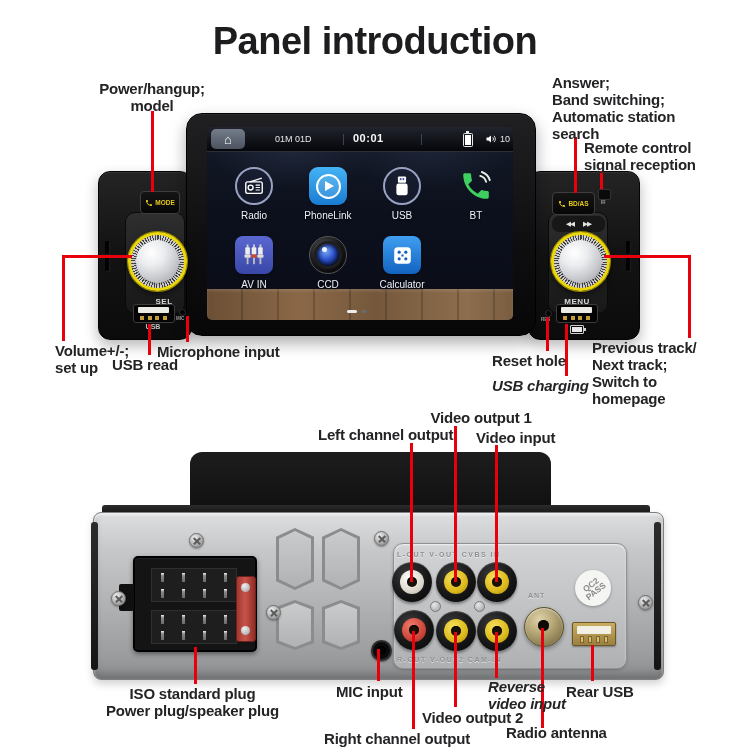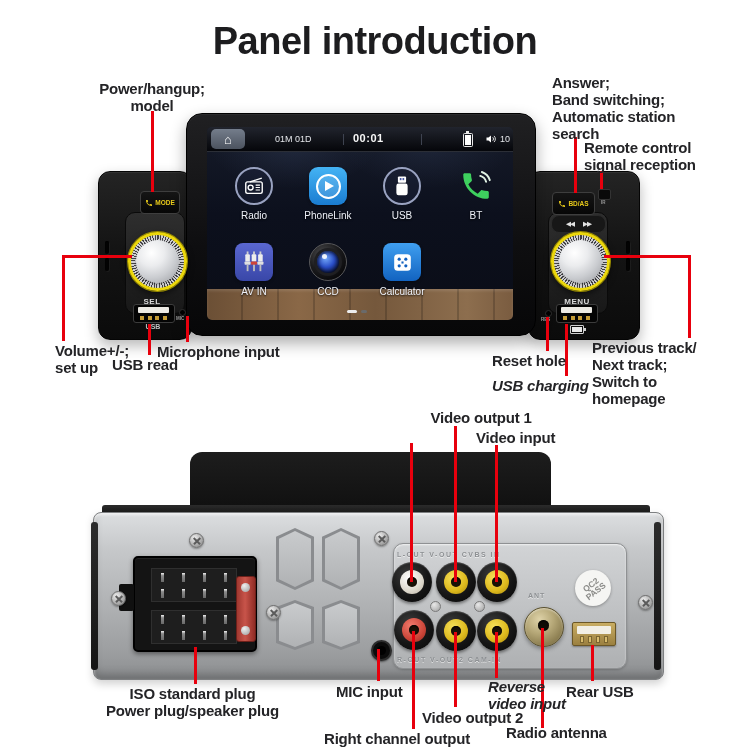--- a/index.html
+++ b/index.html
@@ -66,21 +66,21 @@
   .sbsep{position:absolute;top:7px;width:1px;height:11px;background:#3e4350;}
   .vbatt{position:absolute;width:8px;height:12px;border:1px solid #e9e9e9;border-radius:1.5px;}
   .vbatt::before{content:"";position:absolute;left:1.5px;top:-3px;width:3px;height:2px;background:#e9e9e9;}
   .vbatt::after{content:"";position:absolute;inset:1px;background:#ffffff;}
   .wood{position:absolute;left:0;bottom:0;width:100%;height:31px;
         background:repeating-linear-gradient(90deg,rgba(0,0,0,0) 0 34px,rgba(0,0,0,.18) 34px 36px),
                    linear-gradient(90deg,#6b4f35,#8a6847 30%,#75583c 55%,#8d6e4e 85%,#7a5c40);
         box-shadow:inset 0 2px 3px rgba(255,255,255,.12);}
   .pdot{position:absolute;height:3px;border-radius:1.5px;}
 
-  #app-grid{position:absolute;left:10px;top:40px;width:296px;display:grid;grid-template-columns:repeat(4,1fr);row-gap:22px;z-index:2;}
+  #app-grid{position:absolute;left:10px;top:40px;width:296px;display:grid;grid-template-columns:repeat(4,1fr);row-gap:15px;z-index:2;}
   .app{display:flex;flex-direction:column;align-items:center;gap:5px;}
   .app-ic{width:38px;height:38px;position:relative;display:flex;align-items:center;justify-content:center;box-sizing:border-box;}
   .ic-radio,.ic-usb,.ic-usb2{border-radius:50%;border:2px solid #99a2c0;background:rgba(28,35,60,.45);}
   .ic-phonelink{border-radius:9px;background:linear-gradient(180deg,#44b3f4,#1a7cd1);box-shadow:0 1px 3px rgba(0,0,0,.4);}
   .pl-circle{width:25px;height:25px;border:2px solid #fff;border-radius:50%;display:flex;align-items:center;justify-content:center;
         box-sizing:border-box;background:rgba(255,255,255,.13);}
   .pl-tri{width:0;height:0;border-left:9px solid #fff;border-top:5.5px solid transparent;border-bottom:5.5px solid transparent;margin-left:3px;}
   .ic-ccd{border-radius:50%;background:radial-gradient(circle at 36% 30%,#4c4c4e,#1c1c1e 45%,#09090b 78%);border:1px solid #58585a;}
   .lens{width:22px;height:22px;border-radius:50%;background:radial-gradient(circle at 40% 33%,#74a8f8,#2a4ec8 45%,#0a1540 85%);
         box-shadow:0 0 0 3px #1f1f22, inset 0 0 5px #000;}
@@ -270,21 +270,21 @@
 
   <div class="fbtn" style="left:140px;top:191px;width:38px;">
     <svg width="8" height="8" viewBox="0 0 24 24">
         <path fill="#e8ca1a" d="M6.62 10.79c1.44 2.83 3.76 5.14 6.59 6.59l2.2-2.2c.27-.27.67-.36 1.02-.24 1.12.37 2.33.57 3.57.57.55 0 1 .45 1 1V20c0 .55-.45 1-1 1-9.39 0-17-7.61-17-17 0-.55.45-1 1-1h3.5c.55 0 1 .45 1 1 0 1.25.2 2.45.57 3.57.11.35.03.74-.25 1.02l-2.2 2.2z"></path>
       </svg>
     <span>MODE</span>
   </div>
   <div class="ctrlpanel" style="left:125px;top:212px;"></div>
   <div class="ksmall" style="left:136px;top:217px;margin-top:35px;">-VOL+</div>
   <div class="knob" style="left:128px;top:232px;"></div>
-  <div class="ksmall" style="left:123px;top:297px;">SEL</div>
+  <div class="ksmall" style="left:135px;top:297px;">SEL</div>
   <div class="usbport" style="left:133px;top:304px;">
     <div class="tongue"></div>
     <div class="pins">
         <i></i>
         <i></i>
         <i></i>
         <i></i>
       </div>
   </div>
   <div class="microtxt" style="left:133px;top:323px;width:40px;text-align:center;font-size:7px;color:#c2c2c2;">USB</div>
@@ -453,20 +453,21 @@
   <div class="co" style="left:55px;top:342px;width:110px;">Volume+/-;
 set up</div>
   <div class="co" style="left:112px;top:356px;width:110px;">USB read</div>
   <div class="co" style="left:157px;top:343px;width:150px;">Microphone input</div>
   <div class="co" style="left:492px;top:352px;width:100px;">Reset hole</div>
   <div class="co" style="left:492px;top:377px;width:130px;font-style:italic;">USB charging</div>
   <div class="co" style="left:592px;top:339px;width:130px;">Previous track/
 Next track;
 Switch to
 homepage</div>
+  <div class="co" style="left:318px;top:426px;width:160px;">Left channel output</div>
   <div class="co" style="left:421px;top:409px;width:120px;text-align:center;">Video output 1</div>
   <div class="co" style="left:476px;top:429px;width:100px;">Video input</div>
   <div class="co ctr" style="left:85px;top:685px;width:215px;">ISO standard plug
 Power plug/speaker plug</div>
   <div class="co" style="left:336px;top:683px;width:90px;">MIC input</div>
   <div class="co" style="left:324px;top:730px;width:170px;">Right channel output</div>
   <div class="co" style="left:422px;top:709px;width:120px;">Video output 2</div>
   <div class="co" style="left:488px;top:678px;width:100px;font-style:italic;">Reverse
 video input</div>
   <div class="co" style="left:506px;top:706px;width:130px;margin-top:18px;">Radio antenna</div>

